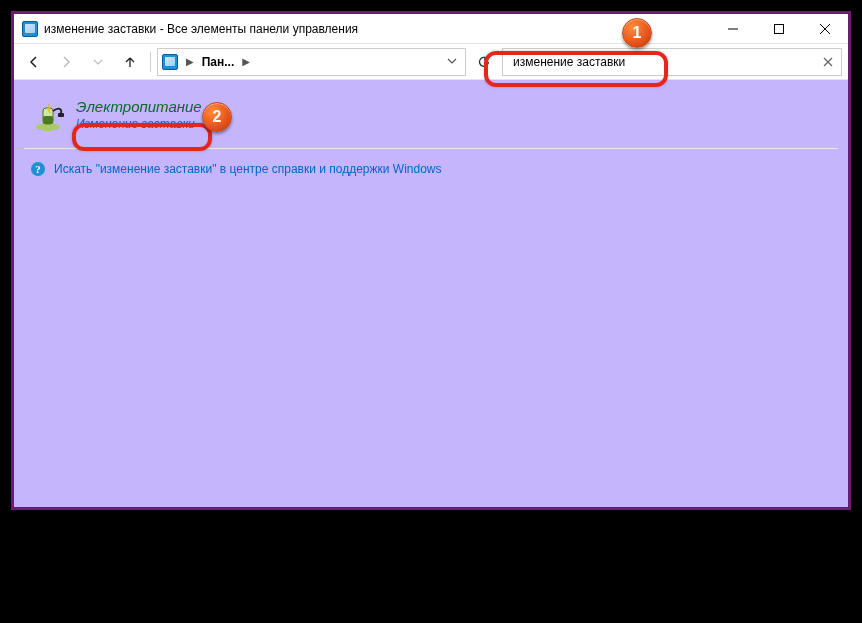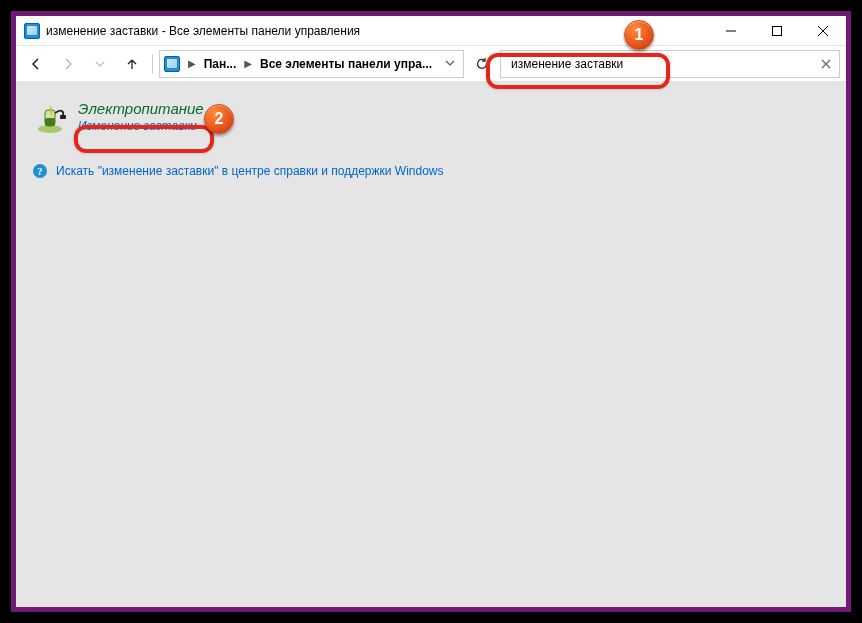--- a/index.html
+++ b/index.html
@@ -1,18 +1,18 @@
 <!DOCTYPE html>
 <html><head>
 <meta charset="utf-8">
 <style>
   * { box-sizing: border-box; margin: 0; padding: 0; }
   html, body { width: 862px; height: 623px; font-family: "Segoe UI", Tahoma, sans-serif; font-size: 12px; background: #000; }
   .frame { position: relative; width: 862px; height: 623px; background: #000; padding: 11px; }
-  .window { position: relative; width: 840px; height: 601px; background: #e5e5e5; border: 5px solid #701a75; box-shadow: 0 0 4px rgba(0,0,0,.3); }
+  .window { position: relative; width: 840px; height: 499px; background: #c4b5fd; border: 3px solid #701a75; box-shadow: 0 0 4px rgba(0,0,0,.3); }
 
   
   .titlebar { display: flex; align-items: center; height: 30px; background: #fff; border-bottom: 1px solid #e5e5e5; }
   .titlebar .app-icon { width: 16px; height: 16px; margin: 0 6px 0 8px; display:flex; align-items:center; justify-content:center; }
   .titlebar .title { flex: 1; color: #000; white-space: nowrap; overflow: hidden; text-overflow: ellipsis; }
   .win-controls { display: flex; }
   .win-btn { width: 46px; height: 30px; display:flex; align-items:center; justify-content:center; color:#000; }
   .win-btn svg { display:block; }
 
   
@@ -107,21 +107,20 @@
 
       <div class="addressbar">
         <span class="small-icon">
           <span class="cp-icon-outer">
               <span class="cp-icon-inner"></span>
             </span>
         </span>
         <span class="crumb-chevron">▶</span>
         <span class="crumb">Пан...</span>
         <span class="crumb-chevron">▶</span>
-        <span class="crumb">Все элементы панели упра...</span>
         <span class="addr-drop">
           <svg width="10" height="10" viewBox="0 0 10 10">
               <path d="M1 3 L5 7 L9 3" stroke="#555" stroke-width="1.2" fill="none"></path>
             </svg>
         </span>
       </div>
 
       <div class="refresh-btn">
         <svg width="14" height="14" viewBox="0 0 14 14">
             <path d="M11.5 7 A4.5 4.5 0 1 1 10 3.5" stroke="#333" stroke-width="1.3" fill="none"></path>

